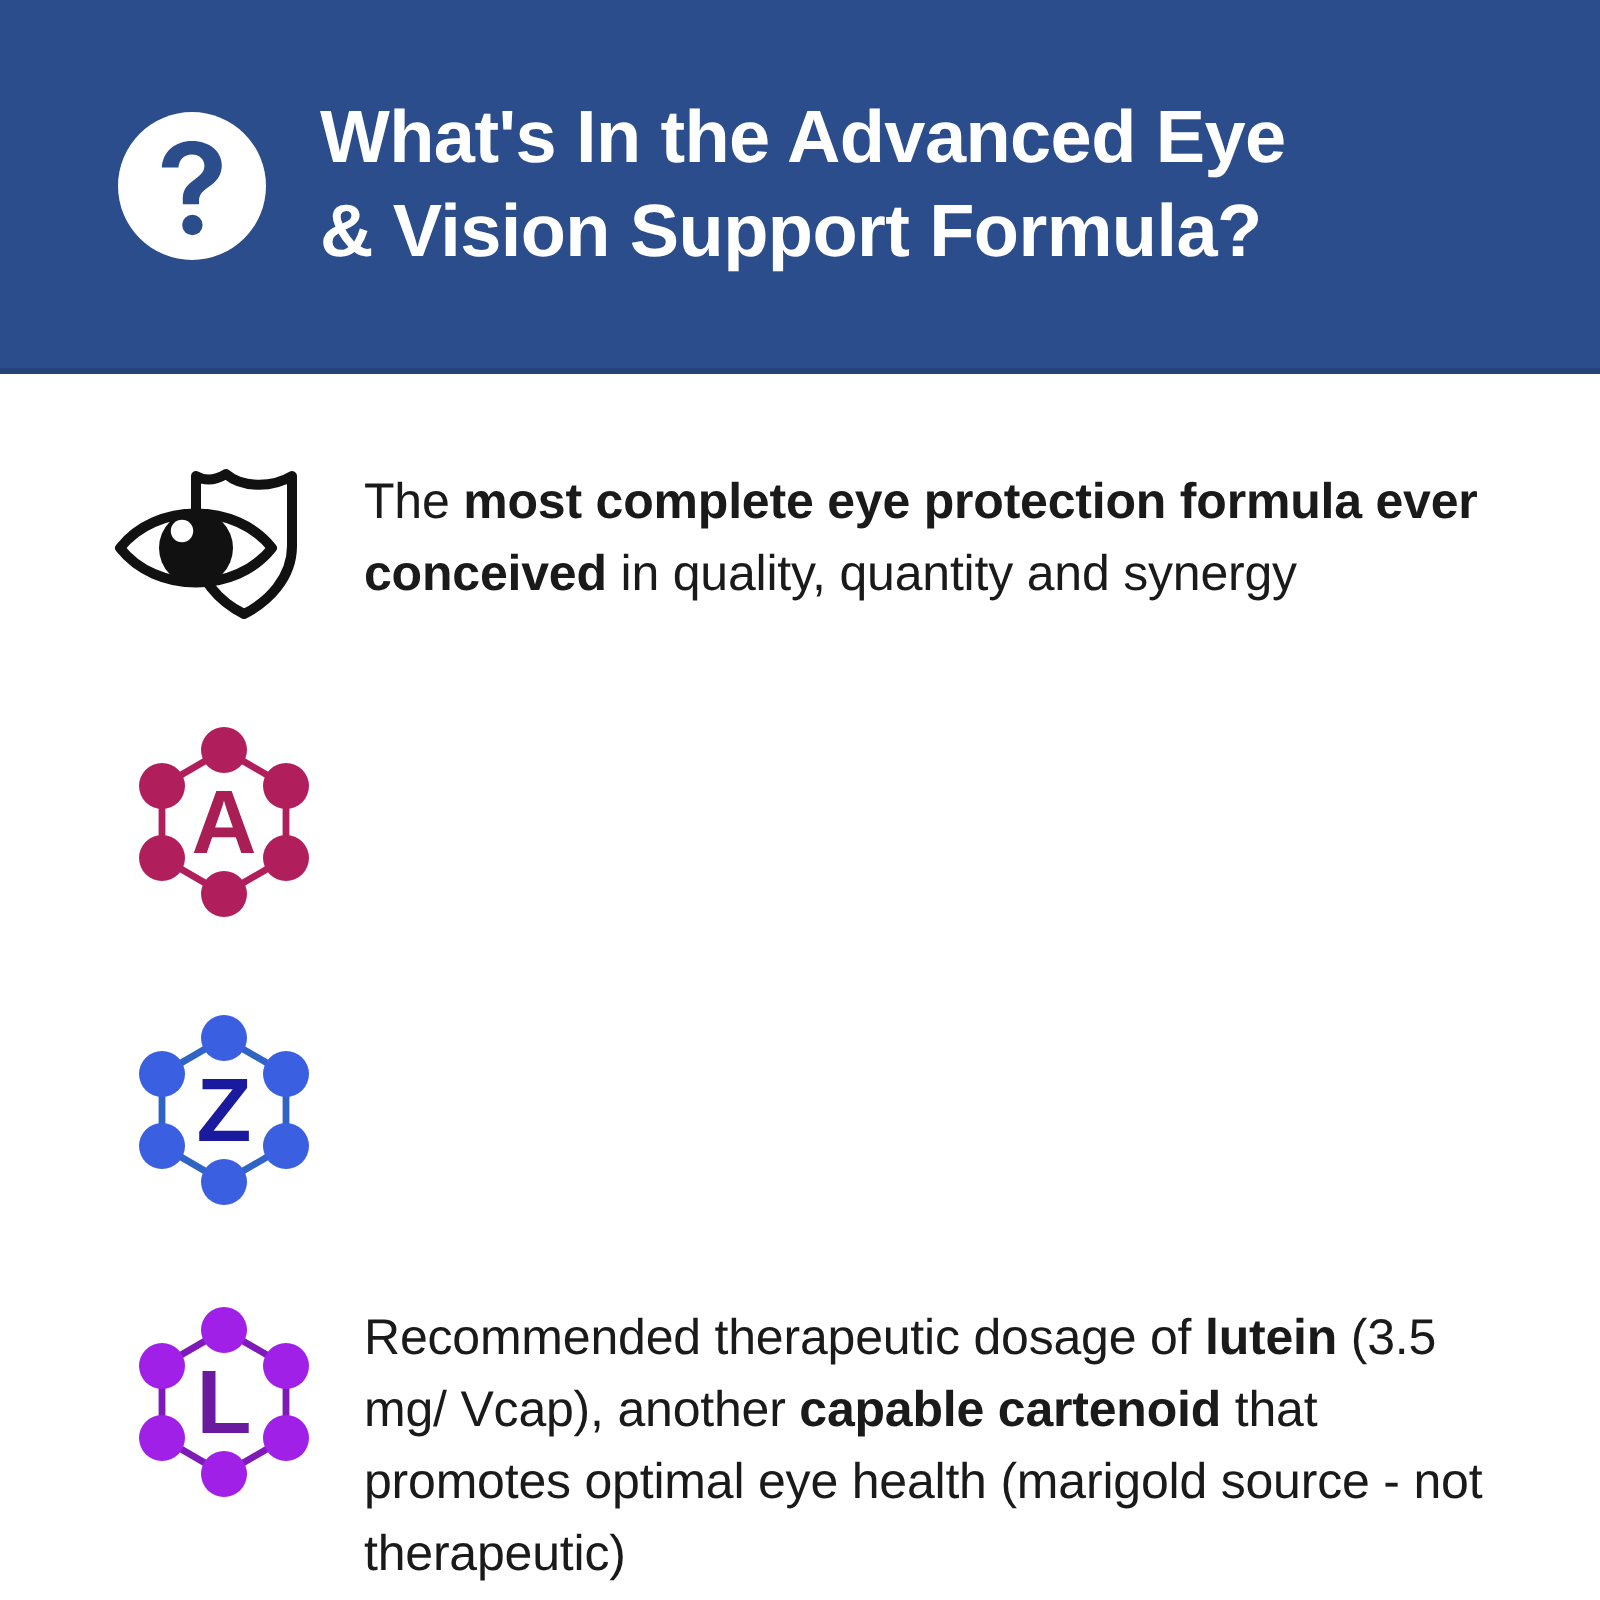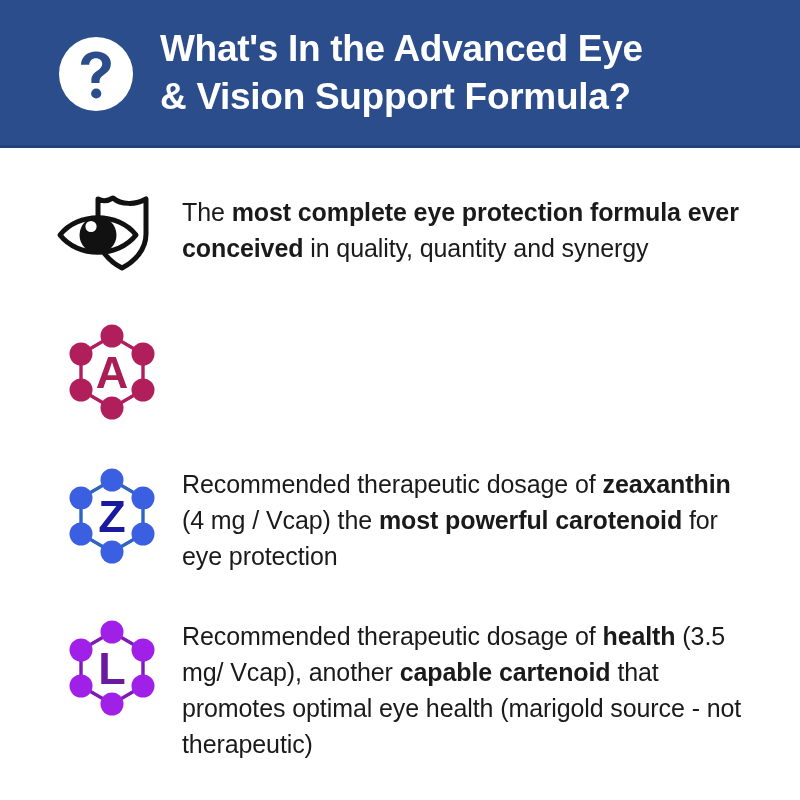--- a/index.html
+++ b/index.html
@@ -16,21 +16,21 @@
     position: relative;
     width: 800px;
     height: 800px;
     background: #ffffff;
   }
 
   
   .header {
     position: relative;
     width: 800px;
-    height: 148px;
+    height: 187px;
     background: #2b4d8c;
     display: flex;
     align-items: center;
     padding-left: 58px;
     border-bottom: 3px solid #24427a;
   }
 
   .header-icon {
     flex: 0 0 auto;
     width: 76px;
@@ -158,37 +158,34 @@
           <polygon points="52,16 83,34 83,70 52,88 21,70 21,34" fill="none" stroke="#2f63c4" stroke-width="3.4"></polygon>
           <circle cx="52" cy="16" r="11.5" fill="#3a5fe0"></circle>
           <circle cx="83" cy="34" r="11.5" fill="#3a5fe0"></circle>
           <circle cx="83" cy="70" r="11.5" fill="#3a5fe0"></circle>
           <circle cx="52" cy="88" r="11.5" fill="#3a5fe0"></circle>
           <circle cx="21" cy="70" r="11.5" fill="#3a5fe0"></circle>
           <circle cx="21" cy="34" r="11.5" fill="#3a5fe0"></circle>
           <text x="52" y="52" text-anchor="middle" dominant-baseline="central" font-family="Liberation Sans, sans-serif" font-size="45" font-weight="bold" fill="#1a1a9e">Z</text>
         </svg>
       </div>
-      <div class="row-text">
-        <span>Recommended therapeutic dosage of </span><b>zeaxanthin</b><span> (4 mg / Vcap) the </span><b>most powerful carotenoid</b><span> for eye protection</span>
-      </div>
     </div>
 
     <div class="row row-l">
       <div class="row-icon">
         <svg width="104" height="104" viewBox="0 0 104 104">
           <polygon points="52,16 83,34 83,70 52,88 21,70 21,34" fill="none" stroke="#7d1ab8" stroke-width="3.4"></polygon>
           <circle cx="52" cy="16" r="11.5" fill="#a020e8"></circle>
           <circle cx="83" cy="34" r="11.5" fill="#a020e8"></circle>
           <circle cx="83" cy="70" r="11.5" fill="#a020e8"></circle>
           <circle cx="52" cy="88" r="11.5" fill="#a020e8"></circle>
           <circle cx="21" cy="70" r="11.5" fill="#a020e8"></circle>
           <circle cx="21" cy="34" r="11.5" fill="#a020e8"></circle>
           <text x="52" y="52" text-anchor="middle" dominant-baseline="central" font-family="Liberation Sans, sans-serif" font-size="45" font-weight="bold" fill="#6a1a9e">L</text>
         </svg>
       </div>
       <div class="row-text">
-        <span>Recommended therapeutic dosage of </span><b>health</b><span> (3.5 mg/ Vcap), another </span><b>capable cartenoid</b><span> that promotes optimal eye health (marigold source - not therapeutic)</span>
+        <span>Recommended therapeutic dosage of </span><b>lutein</b><span> (3.5 mg/ Vcap), another </span><b>capable cartenoid</b><span> that promotes optimal eye health (marigold source - not therapeutic)</span>
       </div>
     </div>
 
   </div>
 </div>
 
 </body></html>

